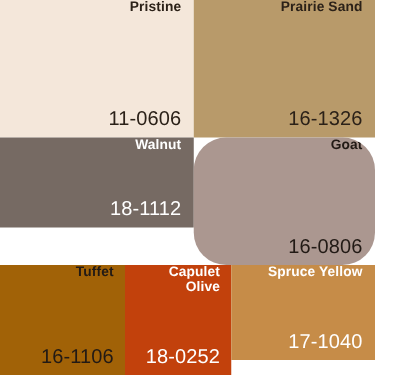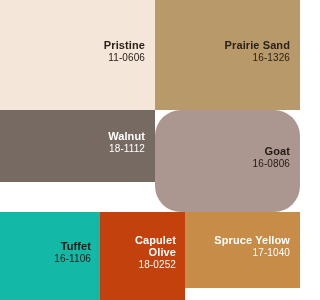--- a/index.html
+++ b/index.html
@@ -16,33 +16,33 @@
     width: 300px;
     height: 300px;
     overflow: hidden;
   }
   .swatch {
     position: absolute;
     box-sizing: border-box;
     display: flex;
     flex-direction: column;
     align-items: flex-end;
-    justify-content: center;
+    justify-content: space-between;
     overflow: hidden;
   }
   .swatch-name {
     font-size: 11px;
     font-weight: bold;
     line-height: 12px;
     text-align: right;
     letter-spacing: 0.1px;
     white-space: pre-line;
   }
   .swatch-code {
-    font-size: 10px;
+    font-size: 16px;
     font-weight: normal;
     line-height: 13px;
     text-align: right;
     letter-spacing: 0.1px;
   }
   
   #sw-pristine {
     left: 0px;   top: 0px;
     width: 155px; height: 110px;
     padding: 0 10px 8px 10px;
@@ -99,21 +99,21 @@
   <div class="swatch" id="sw-walnut" style="background-color: rgb(118, 106, 99); color: rgb(255, 255, 255);">
     <div class="swatch-name">Walnut</div>
     <div class="swatch-code">18-1112</div>
   </div>
 
   <div class="swatch" id="sw-goat" style="background-color: rgb(171, 151, 144); color: rgb(34, 26, 21);">
     <div class="swatch-name">Goat</div>
     <div class="swatch-code">16-0806</div>
   </div>
 
-  <div class="swatch" id="sw-tuffet" style="background-color: #14b8a6; color: rgb(34, 26, 21);">
+  <div class="swatch" id="sw-tuffet" style="background-color: #a16207; color: rgb(34, 26, 21);">
     <div class="swatch-name">Tuffet</div>
     <div class="swatch-code">16-1106</div>
   </div>
 
   <div class="swatch" id="sw-capulet-olive" style="background-color: #c2410c; color: rgb(255, 255, 255);">
     <div class="swatch-name">Capulet
 Olive</div>
     <div class="swatch-code">18-0252</div>
   </div>
 

